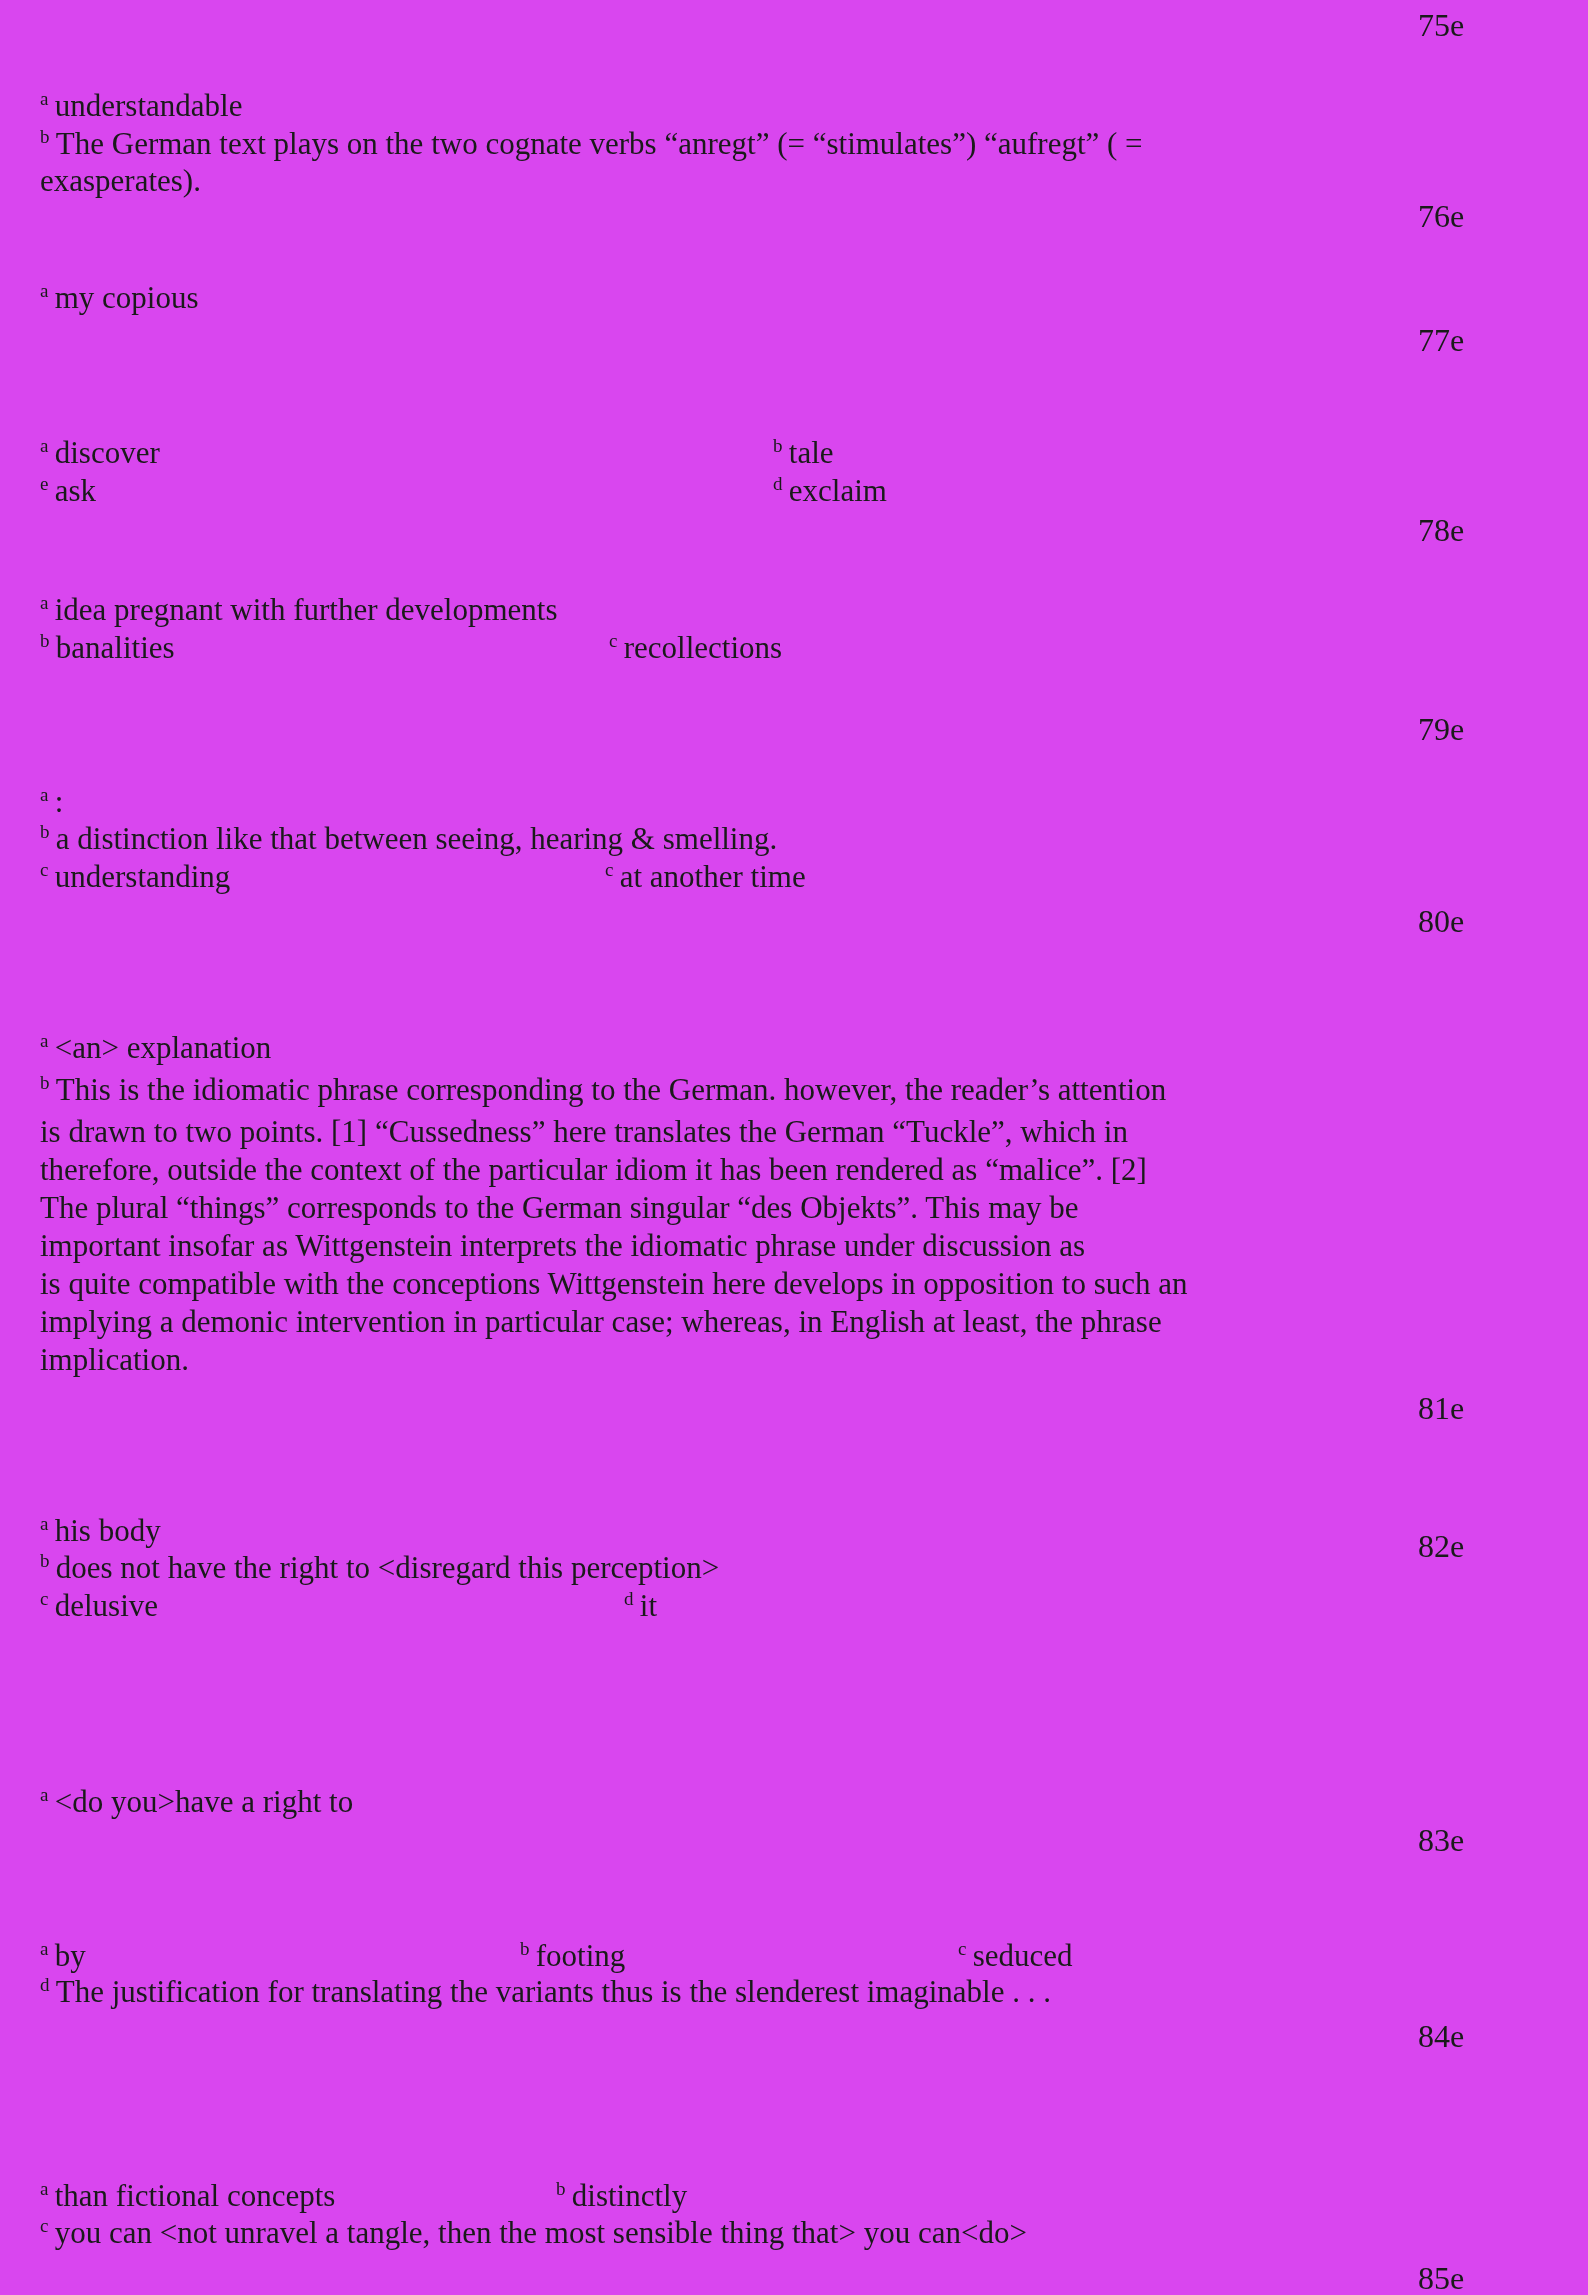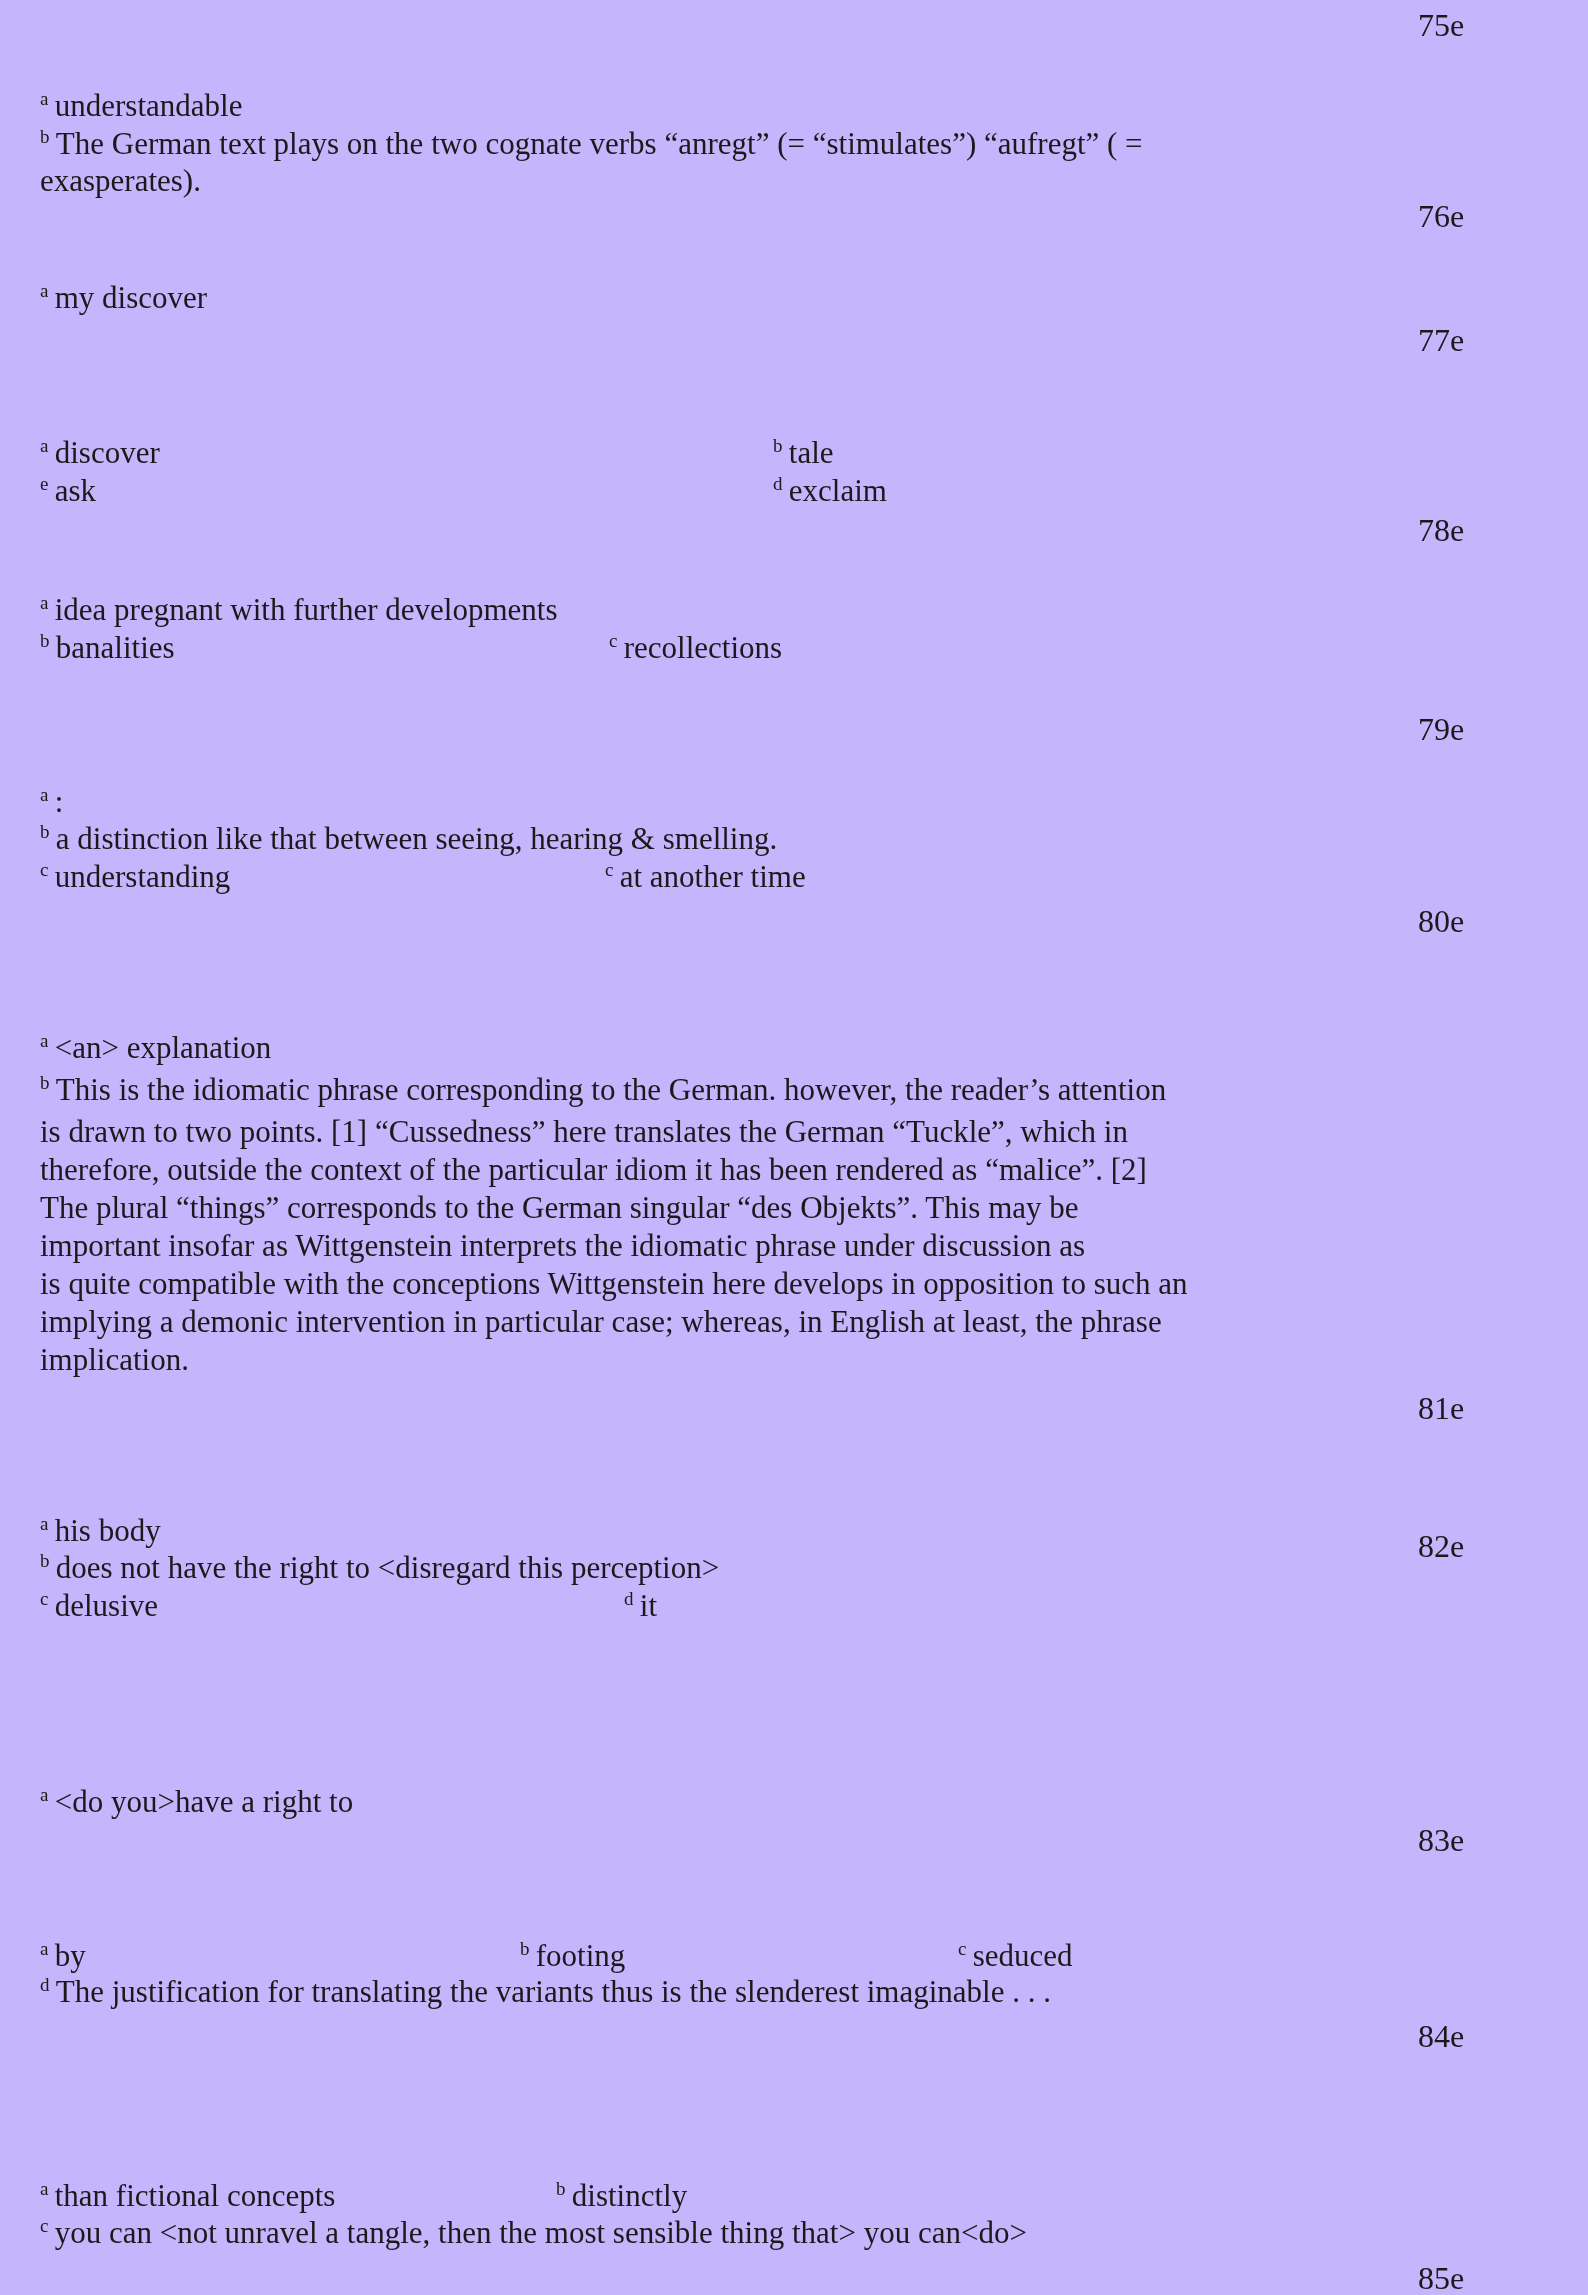--- a/index.html
+++ b/index.html
@@ -2,21 +2,21 @@
 <html style="font-size:12.6px"><head>
 <meta charset="utf-8">
 <title>Notes page</title>
 <style>
   html, body { margin: 0; padding: 0; background: #e8e8e8; }
   .page {
     position: relative;
     width: 1589px;
     height: 2295px;
     margin: 0 auto;
-    background: #c4b5fd;
+    background: #d946ef;
     color: #1a1a1a;
     font-family: "Liberation Serif", "DejaVu Serif", serif;
     overflow: hidden;
   }
   .seg {
     position: absolute;
     white-space: nowrap;
     font-size: 31px;
     line-height: 1.15;
   }
@@ -65,21 +65,21 @@
     <span class="sup">a</span><span>understandable</span>
   </div>
   <div class="seg" style="left:40px;top:126px">
     <span class="sup">b</span><span>The German text plays on the two cognate verbs “anregt” (= “stimulates”) “aufregt” ( =</span>
   </div>
   <div class="seg" style="left:40px;top:163px">
     <span>exasperates).</span>
   </div>
 
   <div class="seg" style="left:40px;top:280px">
-    <span class="sup">a</span><span>my discover</span>
+    <span class="sup">a</span><span>my copious</span>
   </div>
 
   <div class="seg" style="left:40px;top:435px">
     <span class="sup">a</span><span>discover</span>
   </div>
   <div class="seg" style="left:773px;top:435px">
     <span class="sup">b</span><span>tale</span>
   </div>
   <div class="seg" style="left:40px;top:473px">
     <span class="sup">e</span><span>ask</span>

